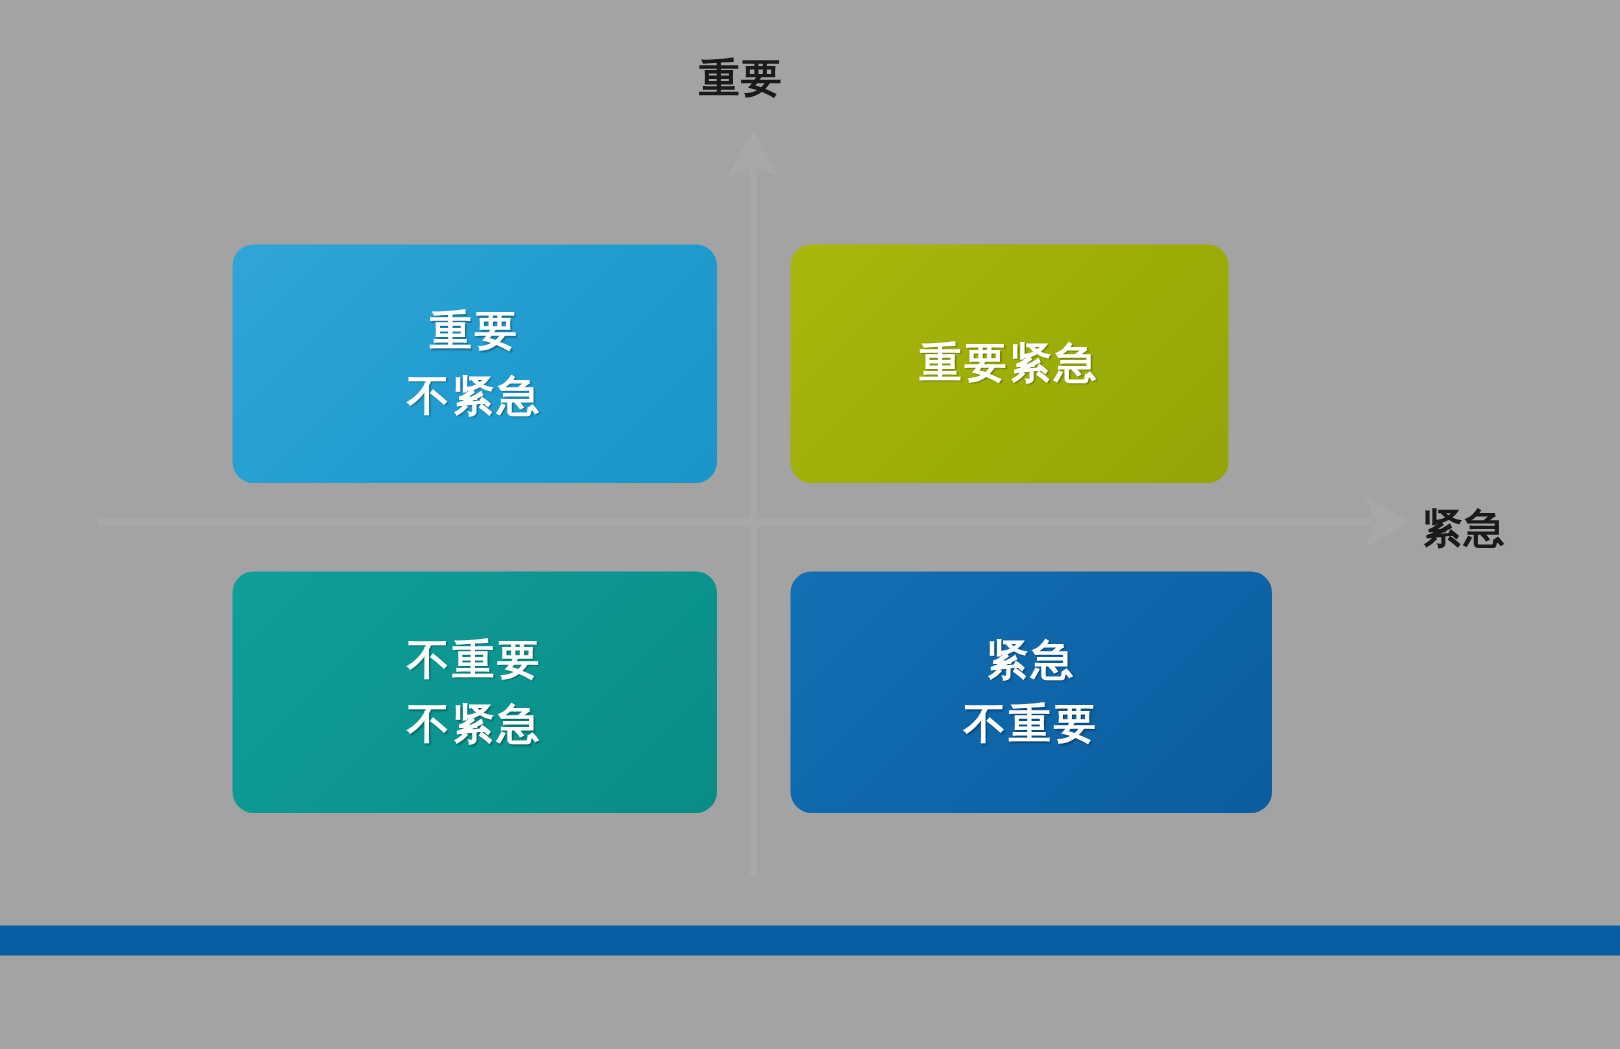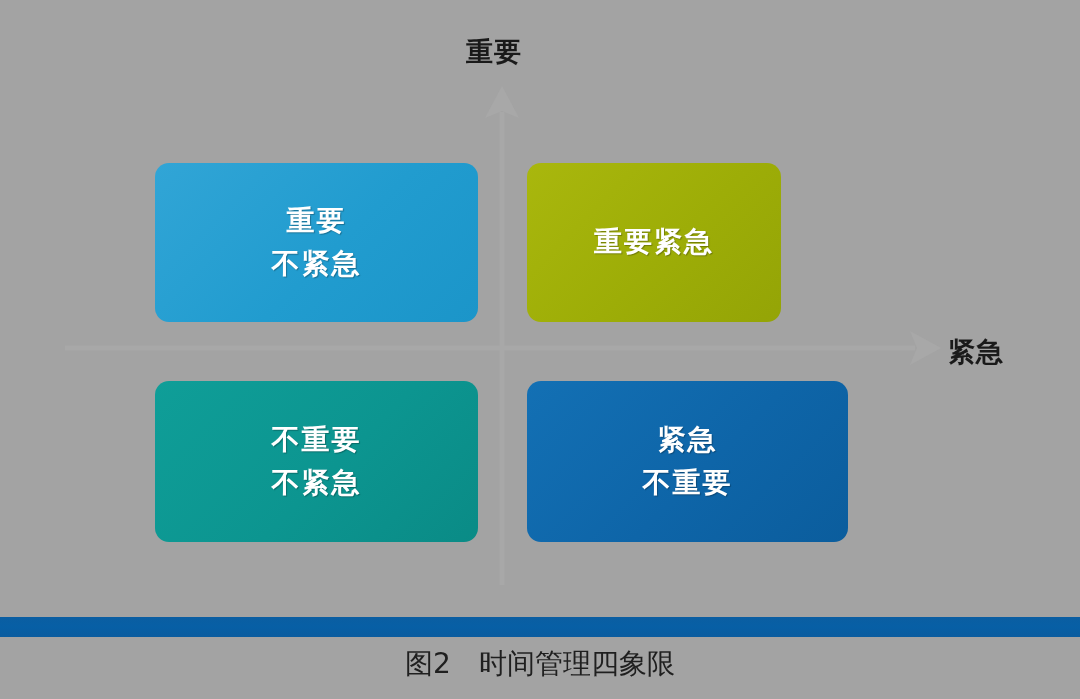--- a/index.html
+++ b/index.html
@@ -88,21 +88,21 @@
 
   #quad-tl {
     left: 155px; top: 163px;
     width: 323px; height: 159px;
     background: linear-gradient(135deg, #31a5d6 0%, #219ccf 55%, #1b95c9 100%);
   }
   #quad-tl::after { background: #14719b; }
 
   #quad-tr {
     left: 527px; top: 163px;
-    width: 254px; height: 159px;
+    width: 292px; height: 159px;
     background: linear-gradient(135deg, #a9b70d 0%, #9dad07 55%, #94a406 100%);
   }
   #quad-tr::after { background: #6f7b04; }
 
   #quad-bl {
     left: 155px; top: 381px;
     width: 323px; height: 161px;
     background: linear-gradient(135deg, #0f9e98 0%, #0c9590 55%, #0a8b86 100%);
   }
   #quad-bl::after { background: #076a66; }
@@ -171,15 +171,14 @@
     <div class="qline">不紧急</div>
   </div>
 
   <div class="quad" id="quad-br">
     <div class="qline">紧急</div>
     <div class="qline">不重要</div>
   </div>
 
   <div id="bottom-rule"></div>
 
-  <div id="caption">图2　时间管理四象限</div>
 
 </div>
 
 </body></html>

